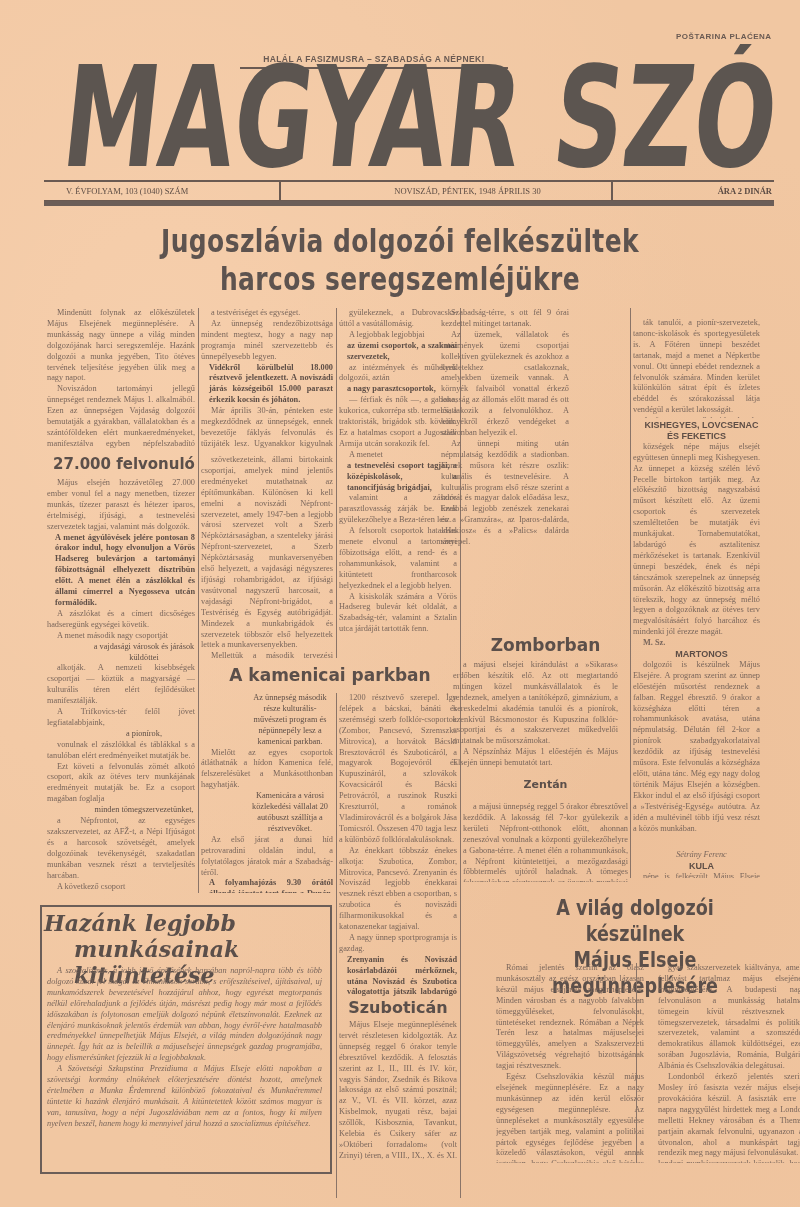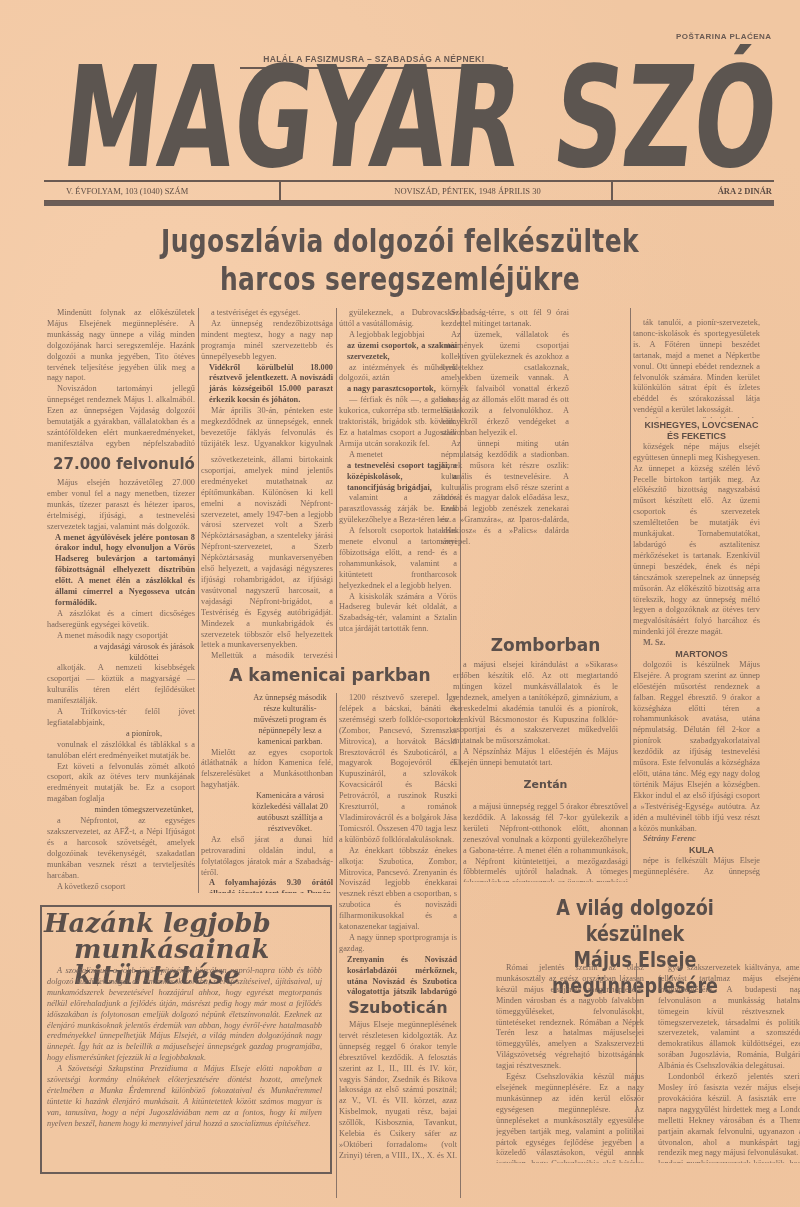--- a/index.html
+++ b/index.html
@@ -25,21 +25,21 @@
   .headline{left:60px;top:222px;width:680px;text-align:center;font-family:"DejaVu Sans",sans-serif;font-weight:bold;
             font-size:32px;line-height:38px;color:#5d534f;transform:scaleX(.78);transform-origin:center top;letter-spacing:.5px;}
   .col{position:absolute;font-size:8.3px;line-height:10.9px;color:#7a665b;text-align:justify;overflow:hidden;}
   .col p{margin:0;text-indent:10px;}
   .col .b{font-weight:bold;color:#5e4e46;text-indent:0;padding-left:8px;}
   .col .ctr{text-align:center;font-weight:normal;color:#5e4e46;text-indent:0;margin-left:46px;}
   .vr{position:absolute;width:1px;background:#8a7468;}
   .sub{position:absolute;font-family:"DejaVu Sans",sans-serif;font-weight:bold;color:#5b4f4a;text-align:center;}
   .boxed{left:40px;top:905px;width:288px;height:265px;border:2px solid #6b5e58;}
   .boxtitle{position:absolute;left:44px;top:910px;width:284px;font-family:"DejaVu Serif",serif;font-style:italic;font-weight:bold;
-            font-size:26px;line-height:26px;color:#5b4f4a;}
+            font-size:22px;line-height:26px;color:#5b4f4a;}
   .boxtitle .l2{padding-left:30px;display:block;}
   .boxbody{left:47px;top:966px;width:275px;height:190px;font-style:italic;}
   .world{left:475px;top:895px;width:320px;text-align:center;font-family:"DejaVu Sans",sans-serif;font-weight:bold;
          font-size:22px;line-height:26px;color:#5b4f4a;transform:scaleX(.8);transform-origin:center top;}
   .loc{font-family:"Liberation Sans",sans-serif;font-weight:bold;font-size:9px;text-align:center;color:#5e4e46;}
 </style>
 </head>
 <body>
 
 <div class="page">
@@ -153,21 +153,21 @@
   <div class="col" style="left:463px;top:802px;width:165px;height:80px;">
     <p>a májusi ünnepség reggel 5 órakor ébresztővel kezdődik. A lakosság fél 7-kor gyülekezik a kerületi Népfront-otthonok előtt, ahonnan zeneszóval vonulnak a központi gyülekezőhelyre a Gabona-térre. A menet élén a rohammunkások, a Népfront kitüntetettjei, a mezőgazdasági főbbtermelés ujtóról haladnak. A tömeges felvonulásban résztvesznek az üzemek munkásai az iskolák és minden dolgozó. Az este 7 órai rendeznek.</p>
   </div>
 
   <div class="col" style="left:633px;top:420px;width:127px;height:458px;">
     <p class="loc">KISHEGYES, LOVCSENAC ÉS FEKETICS</p>
     <p>községek népe május elsejét együttesen ünnepli meg Kishegyesen. Az ünnepet a község szélén lévő Pecelle birtokon tartják meg. Az előkészítő bizottság nagyszabású műsort készített elő. Az üzemi csoportok és szervezetek szemléltetően be mutatják évi munkájukat. Tornabemutatókat, labdarúgó és asztalitenisz mérkőzéseket is tartanak. Ezenkívül ünnepi beszédek, ének és népi táncszámok szerepelnek az ünnepség műsorán. Az előkészítő bizottság arra törekszik, hogy az ünnepség méltó legyen a dolgozóknak az ötéves terv megvalósításáért folyó harcához és mindenki jól érezze magát.</p>
     <p style="text-align:left;font-weight:bold;">M. Sz.</p>
     <p class="loc">MARTONOS</p>
     <p>dolgozói is készülnek Május Elsejére. A program szerint az ünnep előestéjén műsortést rendeznek a falban. Reggel ébresztő. 9 órakor a községháza előtti téren a rohammunkások avatása, utána népmulatság. Délután fél 2-kor a pionírok szabadgyakorlataival kezdődik az ifjúság testnevelési műsora. Este felvonulás a községháza előtt, utána tánc. Még egy nagy dolog történik Május Elsején a községben. Ekkor indul el az első ifjúsági csoport a »Testvériség-Egység« autóutra. Az idén a multévinél több ifjú vesz részt a közös munkában.</p>
-    <p style="text-align:left;font-weight:bold;font-style:italic;">Sétrány Ferenc</p>
+    <p style="text-align:center;font-weight:normal;font-style:italic;margin-top:16px;">Sétrány Ferenc</p>
     <p class="loc">KULA</p>
     <p>népe is felkészült Május Elseje megünneplésére. Az ünnepség előkészítésében a község és környéke minden szervezete résztvett. A lakosság kimeszelte a házakat és önkéntes munkaakciókkal rendbehozta az utcákat. Az ünnepet a községben tartják és résztvesz rajta a környező falvak népe is. Az ünnep előestéjén felavatják a gyárak rohammunkásait. Másnap délelőtt sportrendezményeket tartanak, este pedig kulturális előadást rendeznek.</p>
   </div>
 
   <div class="abs boxed"></div>
   <div class="boxtitle">
     <span>Hazánk legjobb</span>
     <span class="l2">munkásainak kitüntetése</span>
   </div>
   <div class="col boxbody">

